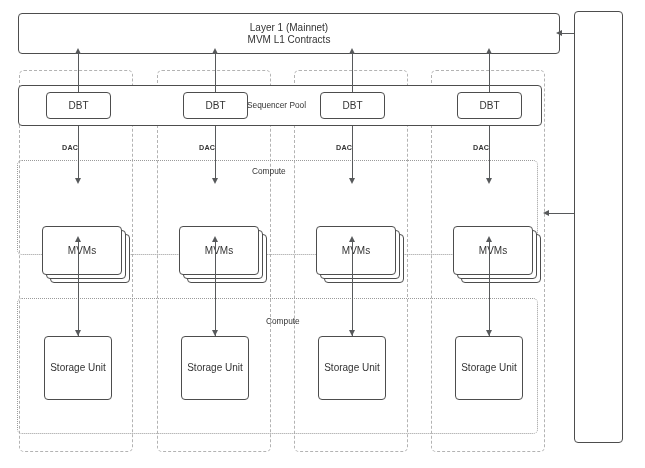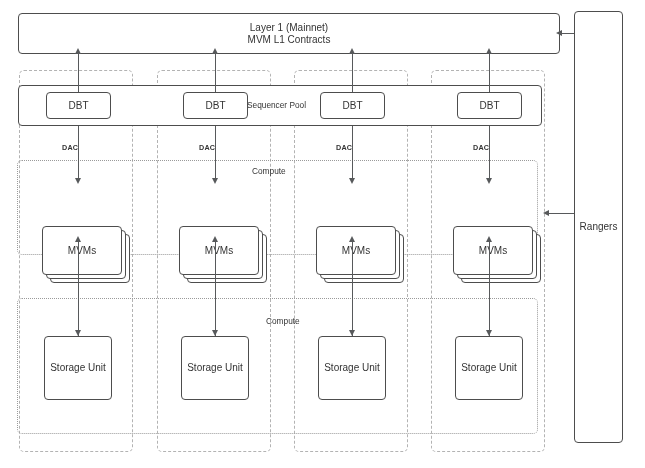--- a/index.html
+++ b/index.html
@@ -156,21 +156,20 @@
   <div class="solid-box" style="left:181px;top:336px;width:68px;height:64px;"></div>
   <div class="ctr" style="left:181px;top:336px;width:68px;height:64px;">Storage Unit</div>
 
   <div class="solid-box" style="left:318px;top:336px;width:68px;height:64px;"></div>
   <div class="ctr" style="left:318px;top:336px;width:68px;height:64px;">Storage Unit</div>
 
   <div class="solid-box" style="left:455px;top:336px;width:68px;height:64px;"></div>
   <div class="ctr" style="left:455px;top:336px;width:68px;height:64px;">Storage Unit</div>
 
   <div class="solid-box" style="left:574px;top:11px;width:49px;height:432px;"></div>
-  <div class="ctr" style="left:574px;top:11px;width:49px;height:432px;">Rangers</div>
 
   <div class="vline" style="left:78px;top:54px;height:38px;"></div>
   <div class="arr arr-up" style="left:74.6px;top:48px;"></div>
 
   <div class="vline" style="left:215px;top:54px;height:38px;"></div>
   <div class="arr arr-up" style="left:211.6px;top:48px;"></div>
 
   <div class="vline" style="left:352px;top:54px;height:38px;"></div>
   <div class="arr arr-up" style="left:348.6px;top:48px;"></div>
 

